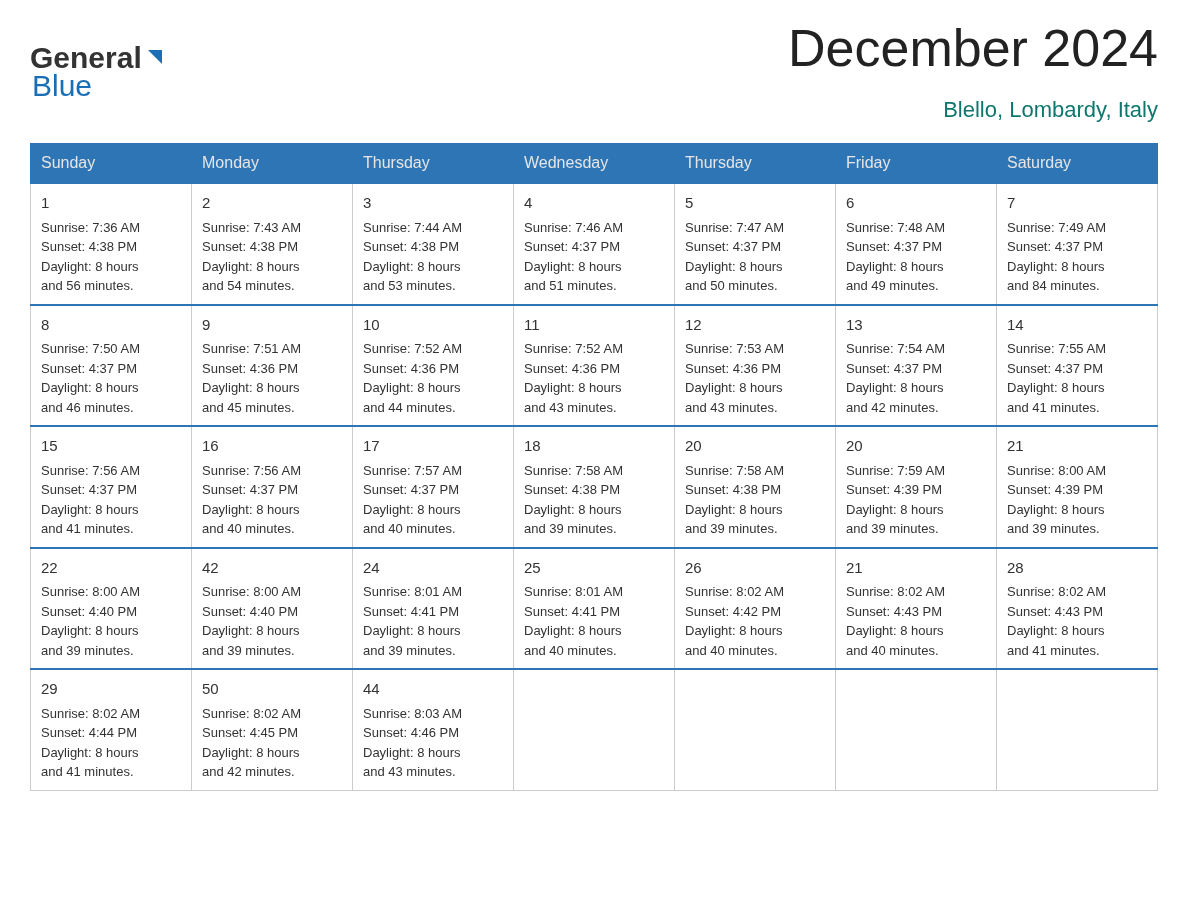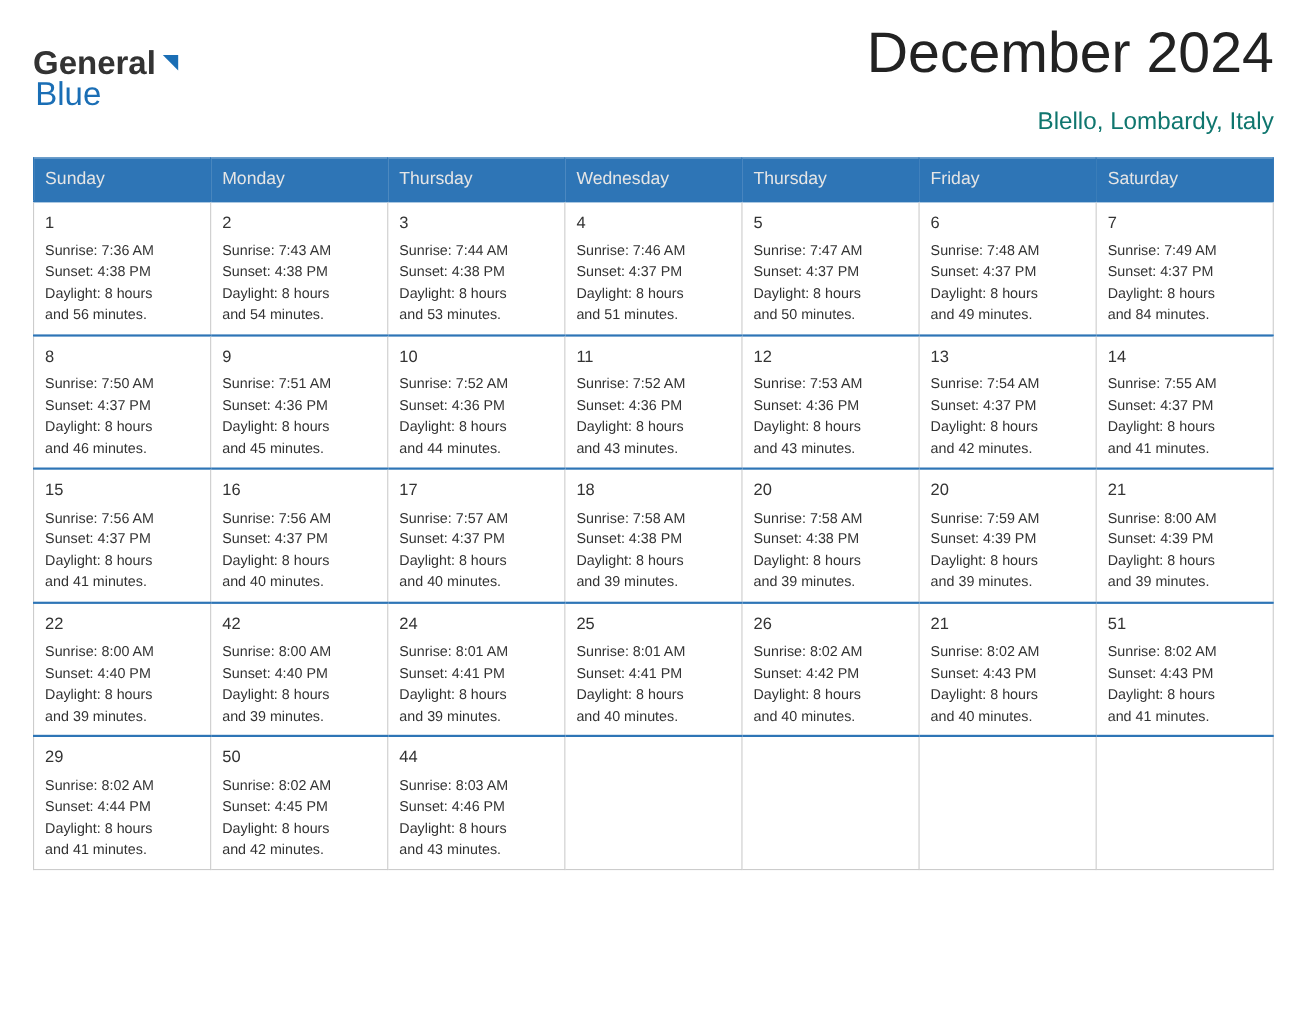--- a/index.html
+++ b/index.html
@@ -137,21 +137,21 @@
         <td><span class="day-num">20</span><span>Sunrise: 7:59 AM</span><br><span>Sunset: 4:39 PM</span><br><span>Daylight: 8 hours</span><br><span>and 39 minutes.</span></td>
         <td><span class="day-num">21</span><span>Sunrise: 8:00 AM</span><br><span>Sunset: 4:39 PM</span><br><span>Daylight: 8 hours</span><br><span>and 39 minutes.</span></td>
       </tr>
       <tr>
         <td><span class="day-num">22</span><span>Sunrise: 8:00 AM</span><br><span>Sunset: 4:40 PM</span><br><span>Daylight: 8 hours</span><br><span>and 39 minutes.</span></td>
         <td><span class="day-num">42</span><span>Sunrise: 8:00 AM</span><br><span>Sunset: 4:40 PM</span><br><span>Daylight: 8 hours</span><br><span>and 39 minutes.</span></td>
         <td><span class="day-num">24</span><span>Sunrise: 8:01 AM</span><br><span>Sunset: 4:41 PM</span><br><span>Daylight: 8 hours</span><br><span>and 39 minutes.</span></td>
         <td><span class="day-num">25</span><span>Sunrise: 8:01 AM</span><br><span>Sunset: 4:41 PM</span><br><span>Daylight: 8 hours</span><br><span>and 40 minutes.</span></td>
         <td><span class="day-num">26</span><span>Sunrise: 8:02 AM</span><br><span>Sunset: 4:42 PM</span><br><span>Daylight: 8 hours</span><br><span>and 40 minutes.</span></td>
         <td><span class="day-num">21</span><span>Sunrise: 8:02 AM</span><br><span>Sunset: 4:43 PM</span><br><span>Daylight: 8 hours</span><br><span>and 40 minutes.</span></td>
-        <td><span class="day-num">51</span><span>Sunrise: 8:02 AM</span><br><span>Sunset: 4:43 PM</span><br><span>Daylight: 8 hours</span><br><span>and 41 minutes.</span></td>
+        <td><span class="day-num">28</span><span>Sunrise: 8:02 AM</span><br><span>Sunset: 4:43 PM</span><br><span>Daylight: 8 hours</span><br><span>and 41 minutes.</span></td>
       </tr>
       <tr>
         <td><span class="day-num">29</span><span>Sunrise: 8:02 AM</span><br><span>Sunset: 4:44 PM</span><br><span>Daylight: 8 hours</span><br><span>and 41 minutes.</span></td>
         <td><span class="day-num">50</span><span>Sunrise: 8:02 AM</span><br><span>Sunset: 4:45 PM</span><br><span>Daylight: 8 hours</span><br><span>and 42 minutes.</span></td>
         <td><span class="day-num">44</span><span>Sunrise: 8:03 AM</span><br><span>Sunset: 4:46 PM</span><br><span>Daylight: 8 hours</span><br><span>and 43 minutes.</span></td>
         <td class="empty"></td>
         <td class="empty"></td>
         <td class="empty"></td>
         <td class="empty"></td>
       </tr>

